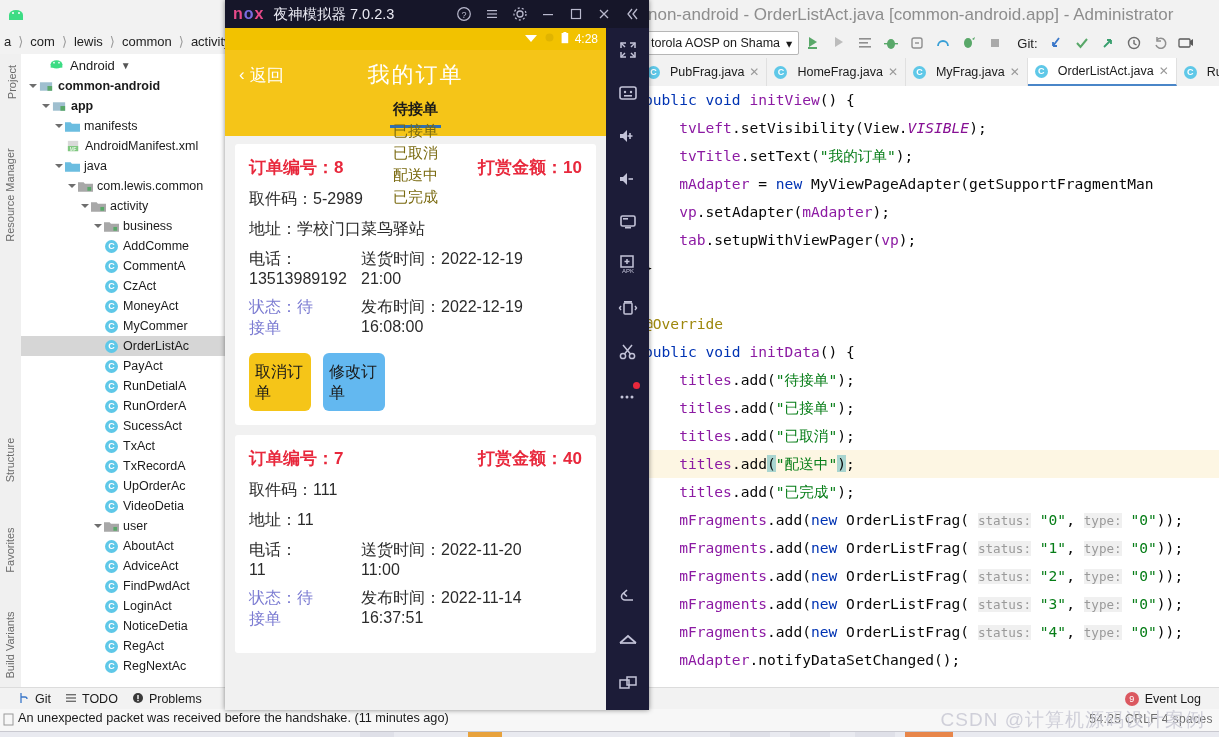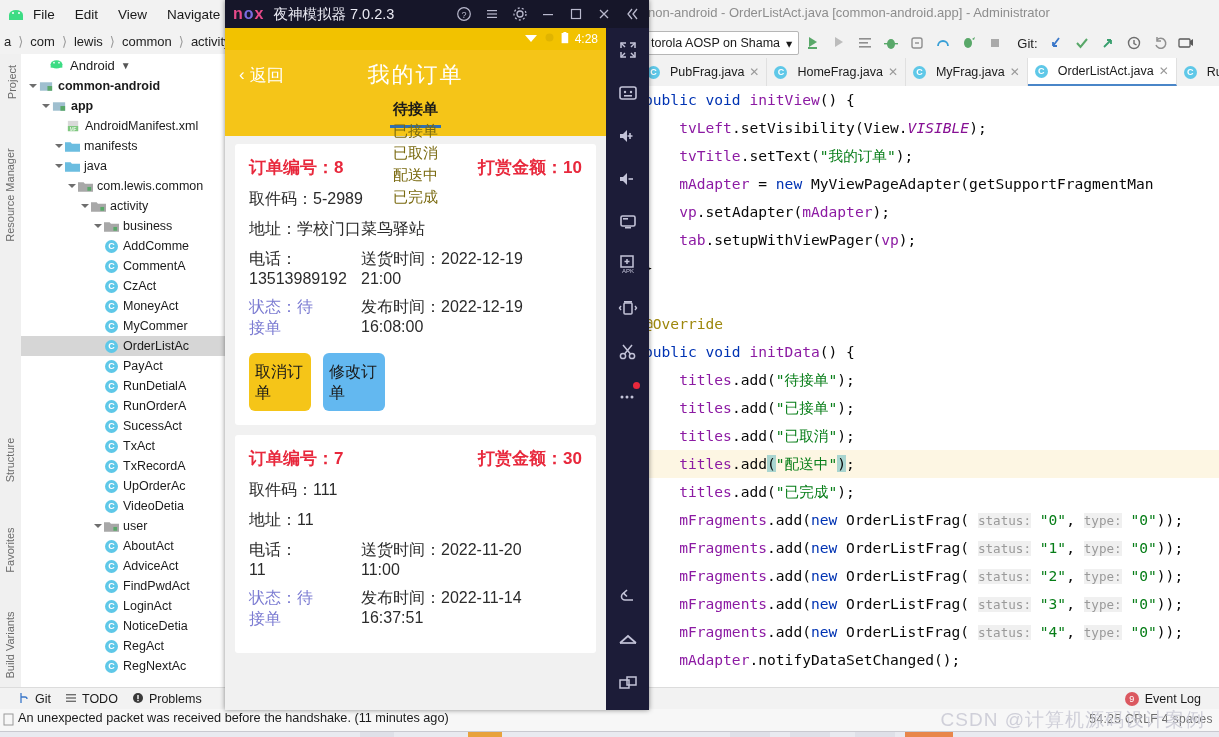--- a/index.html
+++ b/index.html
@@ -12,21 +12,21 @@
   .root{position:absolute;inset:0;}
 
   
   .ide{position:absolute;left:0;top:0;width:1219px;height:737px;background:#ffffff;}
 
   
   .menubar{position:absolute;left:0;top:0;height:28px;width:1219px;background:#f2f2f2;border-bottom:1px solid #e3e3e3;}
   .menubar .logo{position:absolute;left:7px;top:5px;width:18px;height:18px;}
   .menu-items{position:absolute;left:26px;top:0;height:28px;display:flex;align-items:center;gap:14px;padding-left:4px;}
   .menu-items span{font-size:13.5px;color:#1a1a1a;padding:2px 3px;}
-  .title-text{position:absolute;left:648px;top:5px;font-size:13px;color:#8d8d8d;white-space:nowrap;}
+  .title-text{position:absolute;left:648px;top:5px;font-size:17px;color:#8d8d8d;white-space:nowrap;}
 
   
   .crumbrow{position:absolute;left:0;top:28px;height:26px;width:1219px;background:#f2f2f2;border-bottom:1px solid #e3e3e3;}
   .crumbs{position:absolute;left:2px;top:0;height:26px;display:flex;align-items:center;gap:2px;font-size:13px;color:#222;}
   .crumbs .sep{color:#9a9a9a;font-size:13px;margin:0 3px;}
   .crumbs .cr{padding:1px 2px;}
 
   .toolbar2{position:absolute;left:640px;top:28px;height:30px;width:579px;background:#f2f2f2;display:flex;align-items:center;gap:0px;}
   .devicebox{margin-left:4px;height:22px;border:1px solid #b6b6b6;background:#fff;display:flex;align-items:center;padding:0 6px;gap:6px;font-size:12.5px;color:#1a1a1a;border-radius:2px;}
   .tb-ico{width:24px;height:24px;display:flex;align-items:center;justify-content:center;margin-left:2px;}
@@ -125,27 +125,20 @@
 
     <div class="menubar">
       <span class="logo">
         <svg width="18" height="18" viewBox="0 0 18 18">
             <ellipse cx="9" cy="10" rx="7" ry="5" fill="#3ddc84"></ellipse>
             <rect x="2" y="10" width="14" height="5" fill="#3ddc84"></rect>
             <circle cx="6" cy="8" r="1" fill="#fff"></circle>
             <circle cx="12" cy="8" r="1" fill="#fff"></circle>
           </svg>
       </span>
-      <div class="menu-items">
-        <span>File</span>
-        <span>Edit</span>
-        <span>View</span>
-        <span>Navigate</span>
-        <span>Code</span>
-      </div>
       <div class="title-text">non-android - OrderListAct.java [common-android.app] - Administrator</div>
     </div>
 
     <div class="crumbrow">
       <div class="crumbs">
         <span class="cr">a</span>
         <span class="sep">⟩</span>
         <span class="cr">com</span>
         <span class="sep">⟩</span>
         <span class="cr">lewis</span>
@@ -278,35 +271,35 @@
           <div class="trow">
             <span style="display:inline-block;width:19px"></span>
             <span class="arrow down"></span>
             <span class="ficon"><svg width="15" height="13" viewBox="0 0 16 13">
                 <rect x="1" y="2" width="13" height="9" fill="#9fbfcf"></rect>
                 <rect x="9" y="6" width="5" height="5" fill="#59a869"></rect>
               </svg></span>
             <span style="font-weight:bold;">app</span>
           </div>
           <div class="trow">
+            <span style="display:inline-block;width:32px"></span>
+            <span class="arrow down"></span>
+            <span class="ficon"><svg width="15" height="13" viewBox="0 0 16 13">
+                <path d="M0 2 h6 l1.4 1.6 H16 V12 H0 Z" fill="#6bbde0"></path>
+              </svg></span>
+            <span style="">manifests</span>
+          </div>
+          <div class="trow">
             <span style="display:inline-block;width:45px"></span>
             <span class="ficon"><svg width="15" height="13" viewBox="0 0 16 13">
                 <rect x="2" y="0.5" width="11" height="11" fill="#d9d9d9"></rect>
                 <rect x="2" y="6" width="11" height="5.5" fill="#7fc87f"></rect>
                 <text x="7.5" y="11" font-size="5" fill="#fff" text-anchor="middle" font-family="Liberation Sans, sans-serif">MF</text>
               </svg></span>
             <span style="">AndroidManifest.xml</span>
-          </div>
-          <div class="trow">
-            <span style="display:inline-block;width:32px"></span>
-            <span class="arrow down"></span>
-            <span class="ficon"><svg width="15" height="13" viewBox="0 0 16 13">
-                <path d="M0 2 h6 l1.4 1.6 H16 V12 H0 Z" fill="#6bbde0"></path>
-              </svg></span>
-            <span style="">manifests</span>
           </div>
           <div class="trow">
             <span style="display:inline-block;width:32px"></span>
             <span class="arrow down"></span>
             <span class="ficon"><svg width="15" height="13" viewBox="0 0 16 13">
                 <path d="M0 2 h6 l1.4 1.6 H16 V12 H0 Z" fill="#6bbde0"></path>
               </svg></span>
             <span style="">java</span>
           </div>
           <div class="trow">
@@ -636,21 +629,21 @@
               <span class="rgt">发布时间：2022-12-19<br>16:08:00</span>
             </div>
             <div class="btns">
               <span class="btn y">取消订单</span>
               <span class="btn b">修改订单</span>
             </div>
           </div>
           <div class="card">
             <div class="rowtop">
               <span>订单编号：7</span>
-              <span>打赏金额：30</span>
+              <span>打赏金额：40</span>
             </div>
             <div class="fline">取件码：111</div>
             <div class="fline">地址：11</div>
             <div class="two">
               <span class="lft">电话：<br>11</span>
               <span class="rgt">送货时间：2022-11-20<br>11:00</span>
             </div>
             <div class="two st">
               <span class="lft">状态：待<br>接单</span>
               <span class="rgt">发布时间：2022-11-14<br>16:37:51</span>

